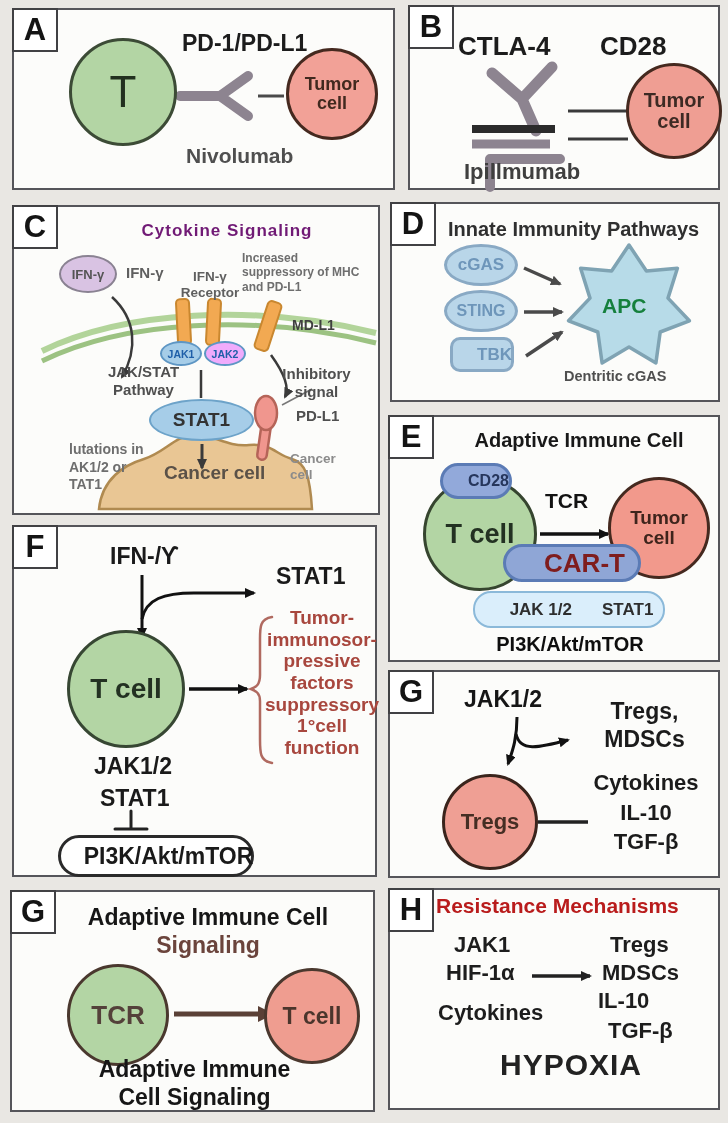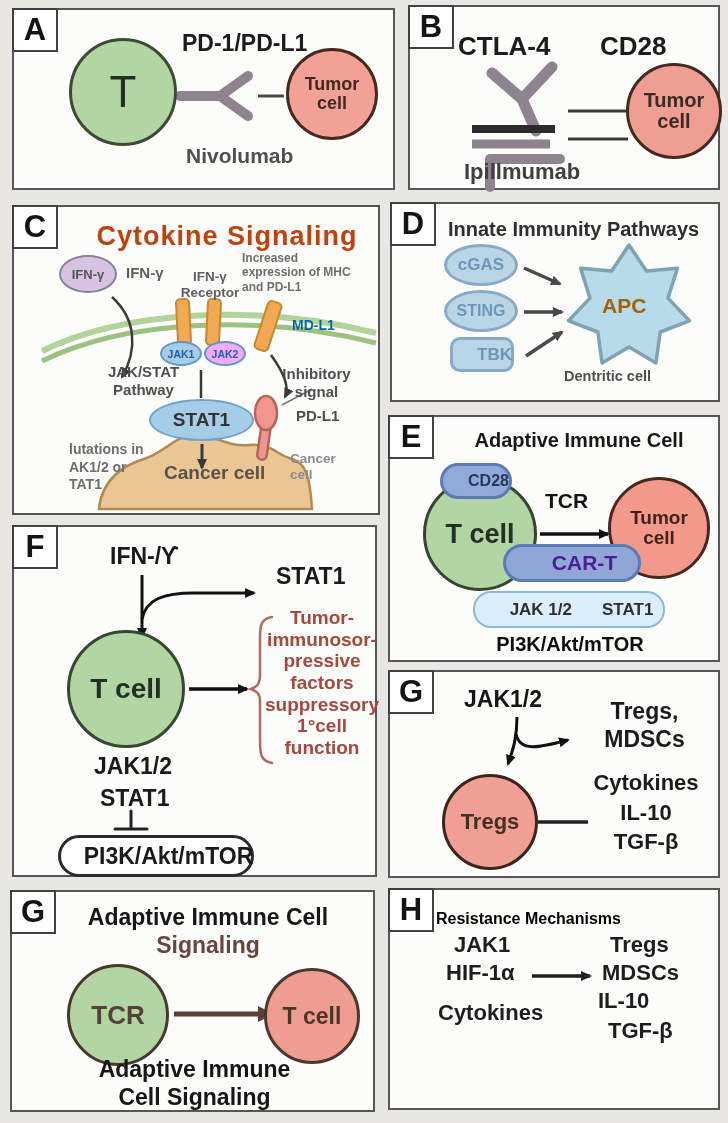--- a/index.html
+++ b/index.html
@@ -90,31 +90,31 @@
       <path d="M257,148 C270,166 276,180 271,190" stroke="#3a3a3a" stroke-width="2.5" fill="none" marker-end="url(#ahd)"></path>
       <path d="M188,237 L188,261" stroke="#3a3a3a" stroke-width="3" fill="none" marker-end="url(#ahd)"></path>
       <path d="M252,220 L248,248" stroke="#b56458" stroke-width="12" stroke-linecap="round" fill="none"></path>
       <path d="M252,220 L248,248" stroke="#f0968e" stroke-width="7" stroke-linecap="round" fill="none"></path>
       <ellipse cx="252" cy="206" rx="11" ry="17" fill="#f0968e" stroke="#b56458" stroke-width="2.5"></ellipse>
       <path d="M298,182 L268,198" stroke="#777" stroke-width="1.5" fill="none"></path>
     </svg>
     <div class="lbox">
         <span>C</span>
       </div>
-    <div class="abs b ctr" style="left:68px;top:14px;width:290px;font-size:27px;letter-spacing:1px;color:#c2410c">Cytokine Signaling</div>
+    <div class="abs b ctr" style="left:68px;top:14px;width:290px;font-size:17px;letter-spacing:1px;color:#701a75">Cytokine Signaling</div>
     <div class="abs circle ctr" style="left:45px;top:48px;width:58px;height:38px;background:#d9c3e3;border:2px solid #8a8292">
       <span class="b" style="font-size:13px;color:#555">IFN-γ</span>
     </div>
     <div class="abs b" style="left:112px;top:57px;font-size:15px;color:#5f5f5f">IFN-γ</div>
     <div class="abs b ml ctr" style="left:146px;top:62px;width:100px;font-size:13.5px;color:#5f5f5f;line-height:1.15">IFN-γ
 Receptor</div>
     <div class="abs b ml" style="left:228px;top:44px;width:140px;font-size:12px;color:#6e6e6e;line-height:1.2">Increased
-expression of MHC
+suppressory of MHC
 and PD-L1</div>
-    <div class="abs b" style="left:278px;top:110px;font-size:14px;color:#0369a1">MD-L1</div>
+    <div class="abs b" style="left:278px;top:110px;font-size:14px;color:#404040">MD-L1</div>
     <div class="abs circle ctr" style="left:146px;top:134px;width:42px;height:25px;background:#a6cde8;border:2px solid #5e96c4">
       <span class="b" style="font-size:10.5px;color:#1f5fa8">JAK1</span>
     </div>
     <div class="abs circle ctr" style="left:190px;top:134px;width:42px;height:25px;background:#f0abfc;border:2px solid #5e96c4">
       <span class="b" style="font-size:10.5px;color:#1f5fa8">JAK2</span>
     </div>
     <div class="abs b ml ctr" style="left:72px;top:156px;width:115px;font-size:15px;color:#4f4f4f;line-height:1.2">JAK/STAT
 Pathway</div>
     <div class="abs b ml ctr" style="left:255px;top:158px;width:95px;font-size:15px;color:#4f4f4f;line-height:1.2">Inhibitory
 signal</div>
@@ -143,22 +143,22 @@
     <div class="abs b" style="left:56px;top:14px;font-size:20px;color:#2f2f2f">Innate Immunity Pathways</div>
     <div class="abs circle ctr" style="left:52px;top:40px;width:74px;height:42px;background:#b9d6e9;border:3px solid #89a9c4">
       <span class="b" style="font-size:17px;color:#6e96ba">cGAS</span>
     </div>
     <div class="abs circle ctr" style="left:52px;top:86px;width:74px;height:42px;background:#b9d6e9;border:3px solid #89a9c4">
       <span class="b" style="font-size:16px;color:#6e96ba">STING</span>
     </div>
     <div class="abs ctr pill" style="left:58px;top:133px;width:64px;height:35px;border-radius:10px;background:#b9d6e9;border:3px solid #89a9c4">
       <span class="b" style="font-size:17px;color:#6e96ba">TBK</span>
     </div>
-    <div class="abs b" style="left:210px;top:90px;font-size:21px;color:#a16207">APC</div>
-    <div class="abs" style="left:172px;top:164px;font-size:14.5px;font-weight:600;color:#4f4f4f">Dentritic cell</div>
+    <div class="abs b" style="left:210px;top:90px;font-size:21px;color:#15803d">APC</div>
+    <div class="abs" style="left:172px;top:164px;font-size:14.5px;font-weight:600;color:#4f4f4f">Dentritic cGAS</div>
   </section>
 
   <section class="panel" style="left:388px;top:415px;width:332px;height:247px">
     <svg width="332" height="247">
       <path d="M150,117 L218,117" stroke="#111" stroke-width="3.5" fill="none" marker-end="url(#ahb)"></path>
     </svg>
     <div class="lbox">
         <span>E</span>
       </div>
     <div class="abs b ctr" style="left:46px;top:12px;width:286px;font-size:20px;color:#181818">Adaptive Immune Cell</div>
@@ -167,21 +167,21 @@
     </div>
     <div class="abs ctr pill" style="left:50px;top:46px;width:72px;height:36px;border-radius:18px;background:#92a9da;border:3px solid #5b7bb5">
       <span class="b" style="font-size:16px;color:#26365c">CD28</span>
     </div>
     <div class="abs b" style="left:155px;top:72px;font-size:21px;color:#121212">TCR</div>
     <div class="abs circle ctr" style="left:218px;top:60px;width:102px;height:102px;background:#f2998c;border:3px solid #45291f">
       <span class="ml b" style="font-size:19px;color:#3e241c;line-height:1.05">Tumor
 cell</span>
     </div>
     <div class="abs ctr pill" style="left:113px;top:127px;width:138px;height:38px;border-radius:19px;background:#8fa6d6;border:3px solid #5b7bb5">
-      <span class="b" style="font-size:21px;color:#4c1d95">CAR-T</span>
+      <span class="b" style="font-size:26px;color:#7f1d1d">CAR-T</span>
     </div>
     <div class="abs ctr pill" style="left:83px;top:174px;width:192px;height:37px;border-radius:18px;background:#daeefb;border:2.5px solid #8bb9d9;gap:30px">
       <span class="b" style="font-size:17px;color:#2e2e2e">JAK 1/2</span>
       <span class="b" style="font-size:17px;color:#2e2e2e">STAT1</span>
     </div>
     <div class="abs b ctr" style="left:30px;top:216px;width:300px;font-size:20px;color:#0e0e0e">PI3K/Akt/mTOR</div>
   </section>
 
   <section class="panel" style="left:12px;top:525px;width:365px;height:352px">
     <svg width="365" height="352">
@@ -253,23 +253,24 @@
 Cell Signaling</div>
   </section>
 
   <section class="panel" style="left:388px;top:888px;width:332px;height:222px">
     <svg width="332" height="222">
       <path d="M142,86 L200,86" stroke="#222" stroke-width="3.5" fill="none" marker-end="url(#ahk)"></path>
     </svg>
     <div class="lbox">
         <span>H</span>
       </div>
-    <div class="abs b" style="left:46px;top:20px;font-size:16px;color:#000000">Resistance Mechanisms</div>
+    <div class="abs b" style="left:46px;top:4px;font-size:21px;color:#b91c1c">Resistance Mechanisms</div>
     <div class="abs b" style="left:64px;top:42px;font-size:22px;color:#1d1d1d">JAK1</div>
     <div class="abs b" style="left:56px;top:70px;font-size:22px;color:#1d1d1d">HIF-1α</div>
     <div class="abs b" style="left:220px;top:42px;font-size:22px;color:#1d1d1d">Tregs</div>
     <div class="abs b" style="left:212px;top:70px;font-size:22px;color:#1d1d1d">MDSCs</div>
     <div class="abs b" style="left:48px;top:110px;font-size:22px;color:#1d1d1d">Cytokines</div>
     <div class="abs b" style="left:208px;top:98px;font-size:22px;color:#1d1d1d">IL-10</div>
     <div class="abs b" style="left:218px;top:128px;font-size:22px;color:#1d1d1d">TGF-β</div>
+    <div class="abs b ctr" style="left:30px;top:158px;width:302px;font-size:30px;letter-spacing:1px;color:#222">HYPOXIA</div>
   </section>
 
 </div>
 
 </body></html>

